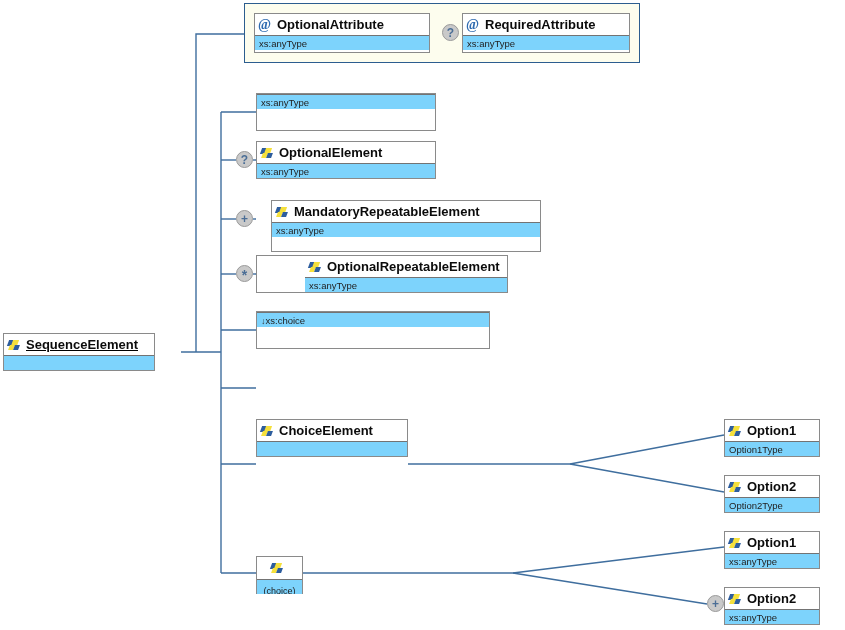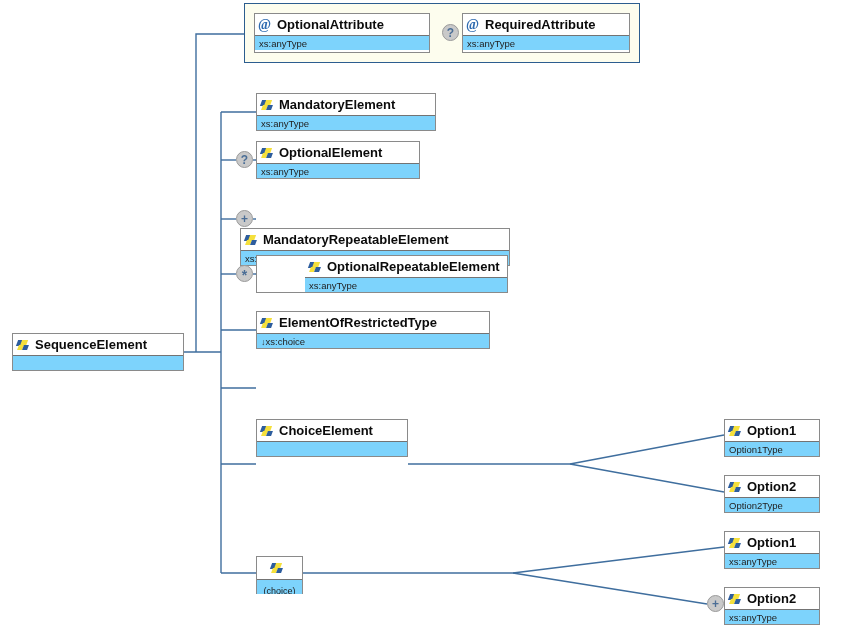--- a/index.html
+++ b/index.html
@@ -173,62 +173,53 @@
   <div class="badge" style="left:442px; top:24px;">?</div>
 
   <div class="node" style="left:462px; top:13px; width:168px; height:40px;">
     <div class="name-row">
       <span class="icon icon-at">@</span>
       <span class="label">RequiredAttribute</span>
     </div>
     <div class="type-row">xs:anyType</div>
   </div>
 
-  <div class="node" style="left:12px; top:333px; width:172px; height:38px;">
+  <div class="node" style="left:3px; top:333px; width:152px; height:38px;text-decoration:underline;">
     <div class="name-row">
       <span class="icon icon-element">
         <i class="b1"></i>
           <i class="y1"></i>
           <i class="y2"></i>
           <i class="b2"></i>
       </span>
       <span class="label">SequenceElement</span>
     </div>
     <div class="type-row"></div>
   </div>
 
   <div class="node" style="left:256px; top:93px; width:180px; height:38px;">
-    <div class="name-row">
-      <span class="icon icon-element">
-        <i class="b1"></i>
-          <i class="y1"></i>
-          <i class="y2"></i>
-          <i class="b2"></i>
-      </span>
-      <span class="label">MandatoryElement</span>
-    </div>
     <div class="type-row">xs:anyType</div>
   </div>
 
   <div class="badge" style="left:236px; top:151px;">?</div>
-  <div class="node" style="left:256px; top:141px; width:164px; height:38px;">
+  <div class="node" style="left:256px; top:141px; width:180px; height:38px;">
     <div class="name-row">
       <span class="icon icon-element">
         <i class="b1"></i>
           <i class="y1"></i>
           <i class="y2"></i>
           <i class="b2"></i>
       </span>
       <span class="label">OptionalElement</span>
     </div>
     <div class="type-row">xs:anyType</div>
   </div>
 
   <div class="badge" style="left:236px; top:210px;">+</div>
-  <div class="node" style="left:240px; top:200px; width:270px; height:38px;margin-top:28px;">
+  <div class="node" style="left:271px; top:200px; width:270px; height:52px;">
     <div class="name-row">
       <span class="icon icon-element">
         <i class="b1"></i>
           <i class="y1"></i>
           <i class="y2"></i>
           <i class="b2"></i>
       </span>
       <span class="label">MandatoryRepeatableElement</span>
     </div>
     <div class="type-row">xs:anyType</div>
@@ -242,29 +233,20 @@
           <i class="y1"></i>
           <i class="y2"></i>
           <i class="b2"></i>
       </span>
       <span class="label">OptionalRepeatableElement</span>
     </div>
     <div class="type-row">xs:anyType</div>
   </div>
 
   <div class="node" style="left:256px; top:311px; width:234px; height:38px;">
-    <div class="name-row">
-      <span class="icon icon-element">
-        <i class="b1"></i>
-          <i class="y1"></i>
-          <i class="y2"></i>
-          <i class="b2"></i>
-      </span>
-      <span class="label">ElementOfRestrictedType</span>
-    </div>
     <div class="type-row">
       <span class="restrict-arrow">↓</span><span>xs:choice</span>
     </div>
   </div>
 
 
   <div class="node" style="left:256px; top:419px; width:152px; height:38px;">
     <div class="name-row">
       <span class="icon icon-element">
         <i class="b1"></i>

